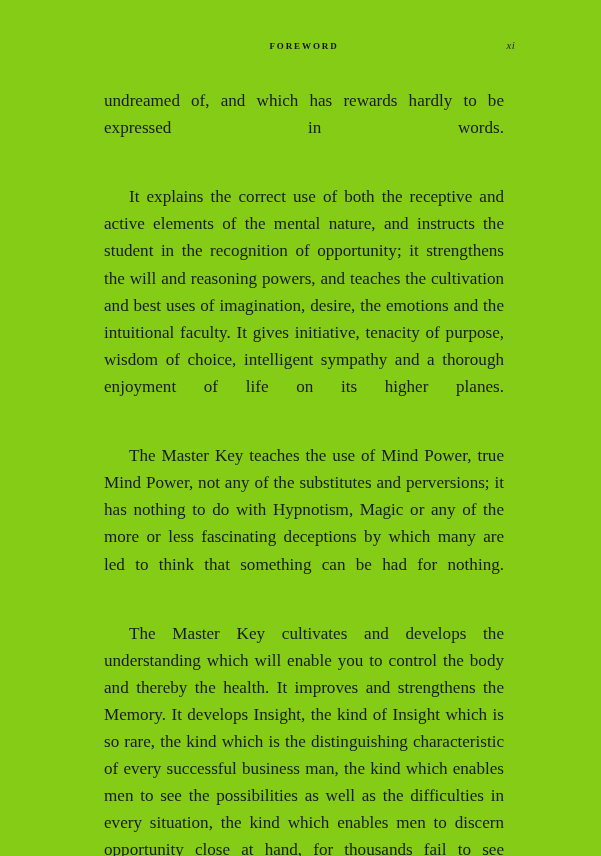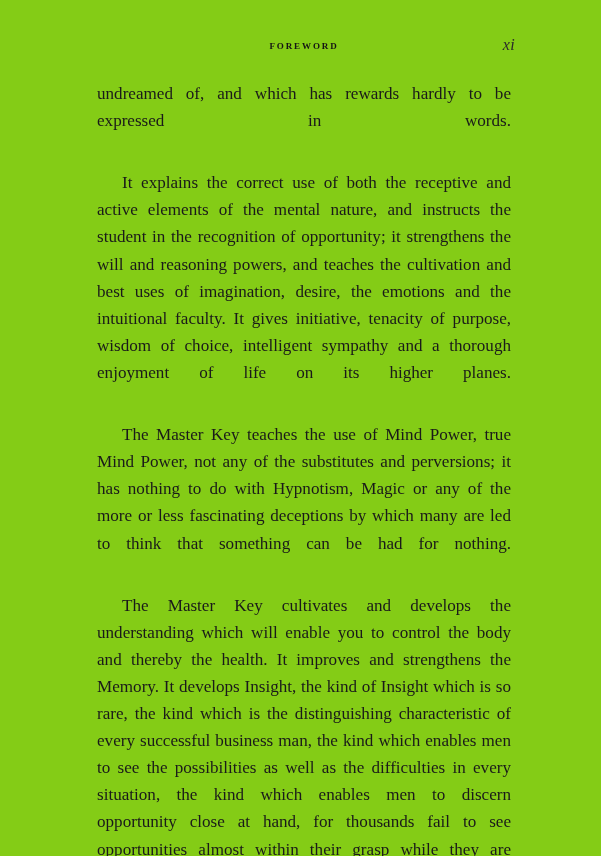--- a/index.html
+++ b/index.html
@@ -45,35 +45,35 @@
     white-space: nowrap;
   }
   .head-title::first-letter {
     font-size: 12.5px;
   }
   .folio {
     position: absolute;
     right: 4px;
     top: 0;
     font-style: italic;
-    font-size: 16px;
+    font-size: 11px;
     line-height: 18px;
     color: #2a2a2a;
     letter-spacing: 0.3px;
   }
 
   
   .textblock {
     position: absolute;
     top: 72px;
     left: 89px;
     width: 430px;
   }
   p.para {
-    margin: 8px;
+    margin: 15px;
     font-size: 17.1px;
     line-height: 27.1px;
     text-align: justify;
     text-justify: inter-word;
     text-indent: 25px;
     hyphens: none;
     -webkit-hyphens: none;
     word-spacing: 0.02em;
   }
   p.para.continued {

